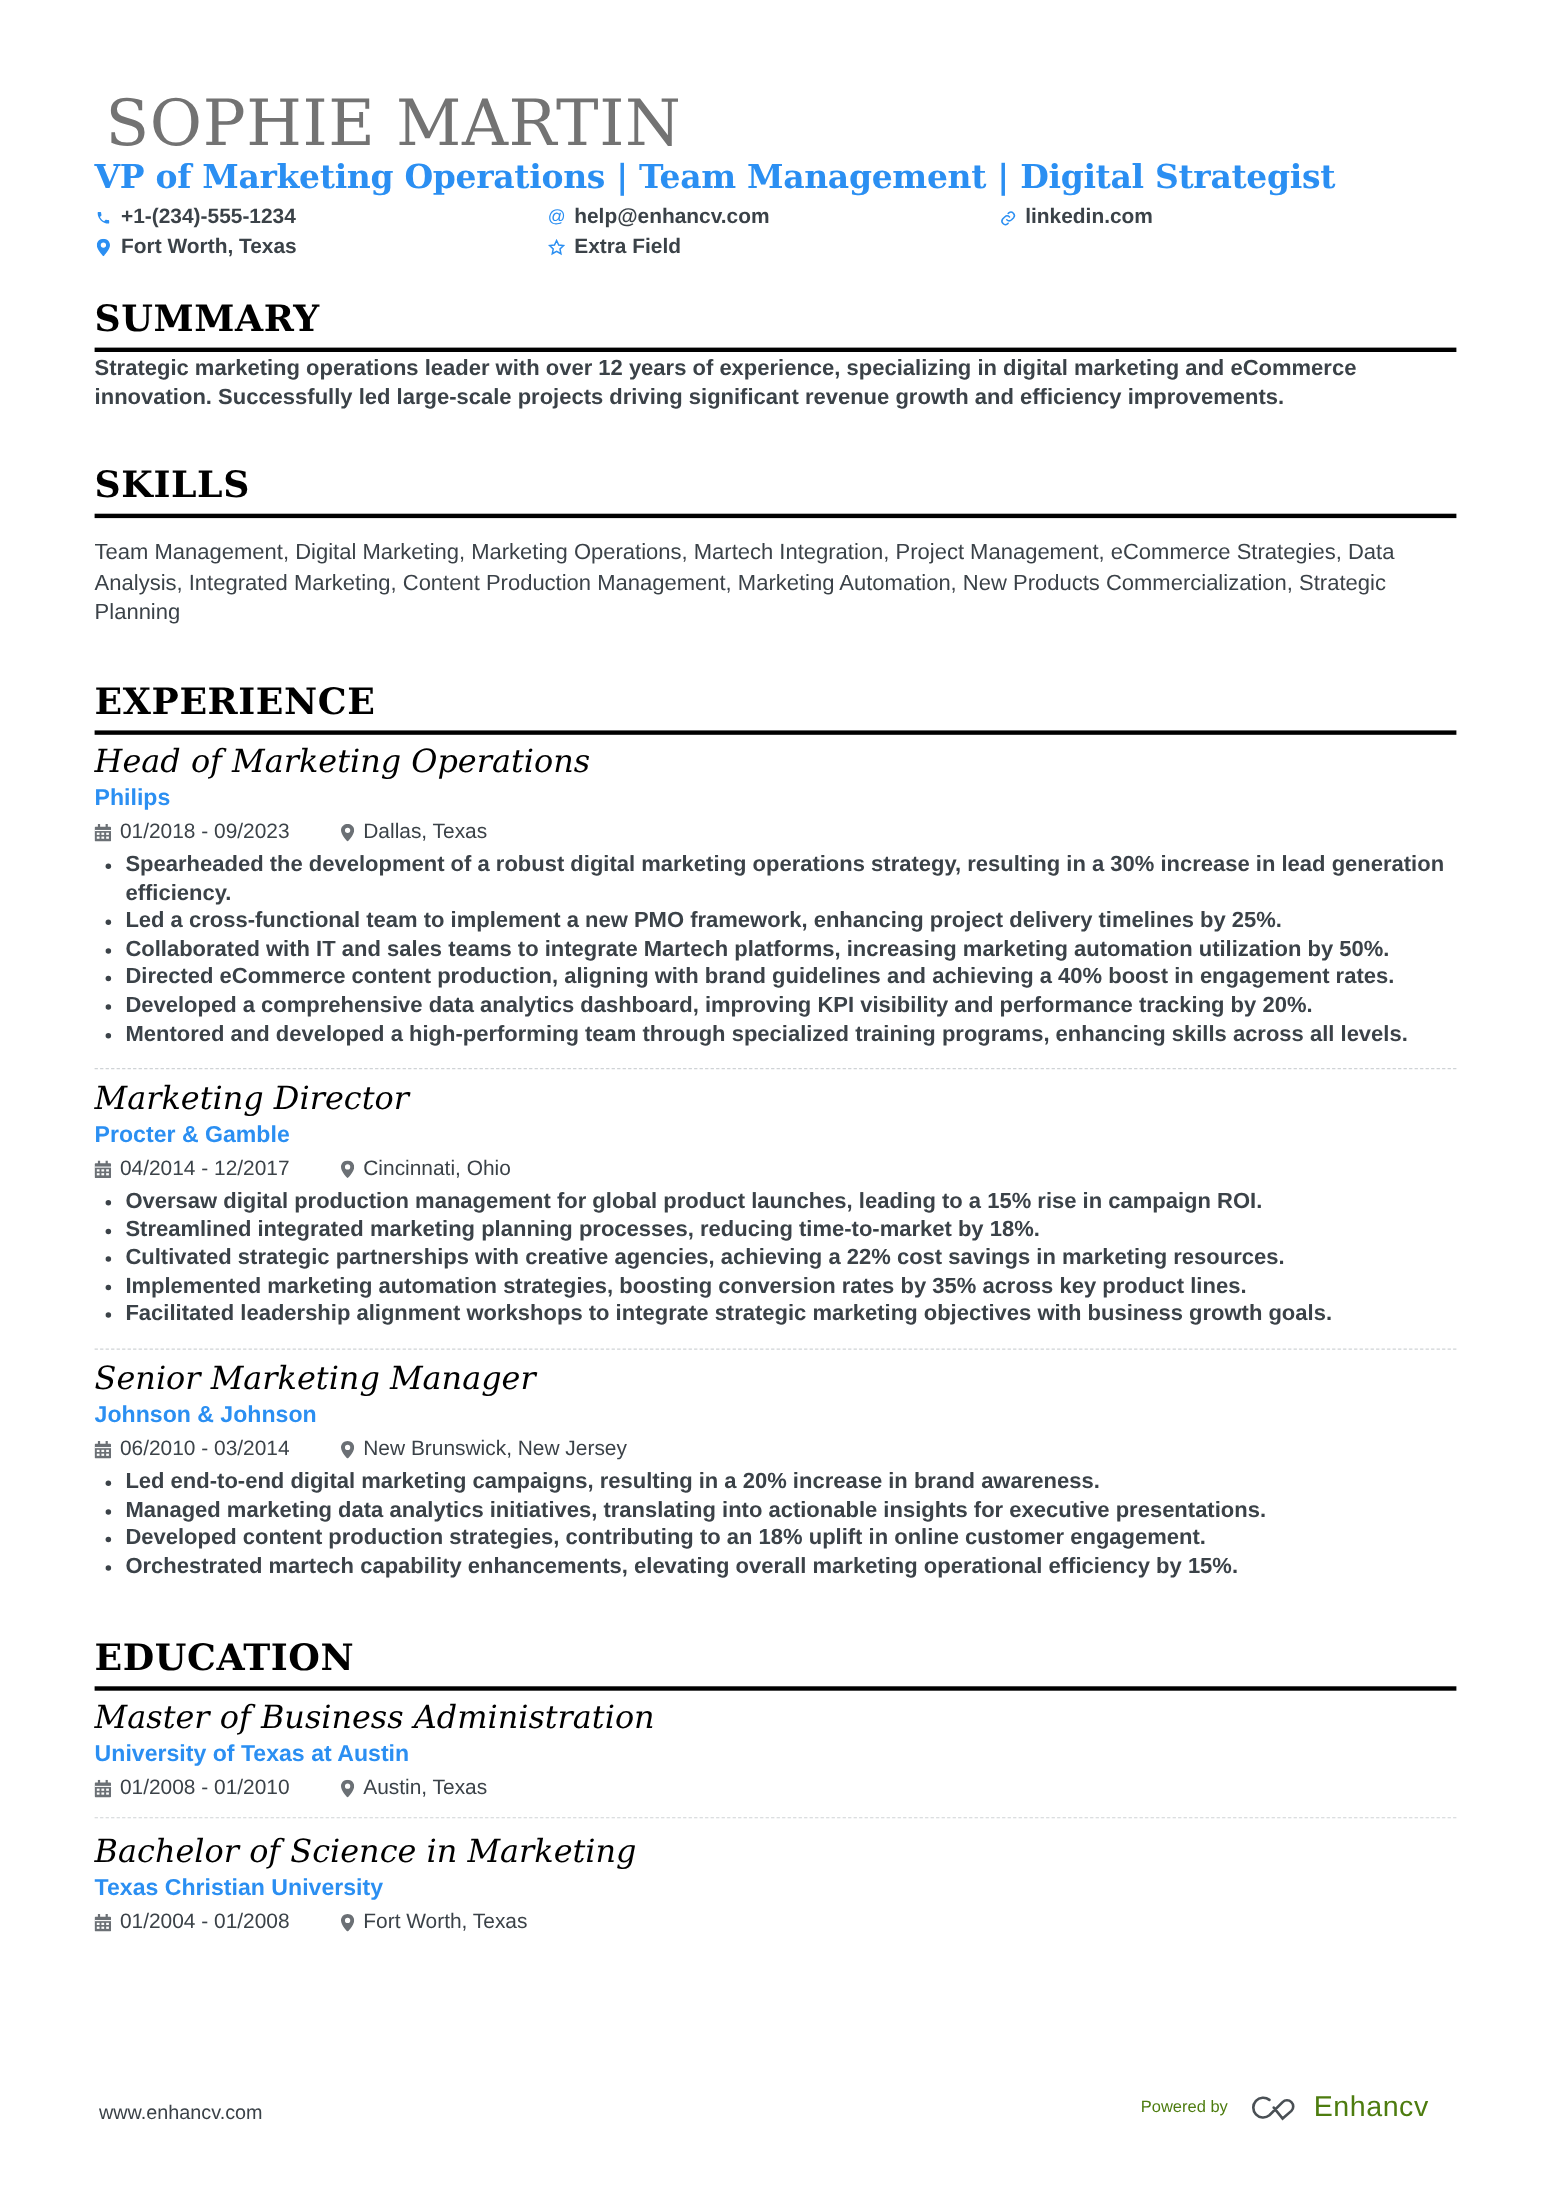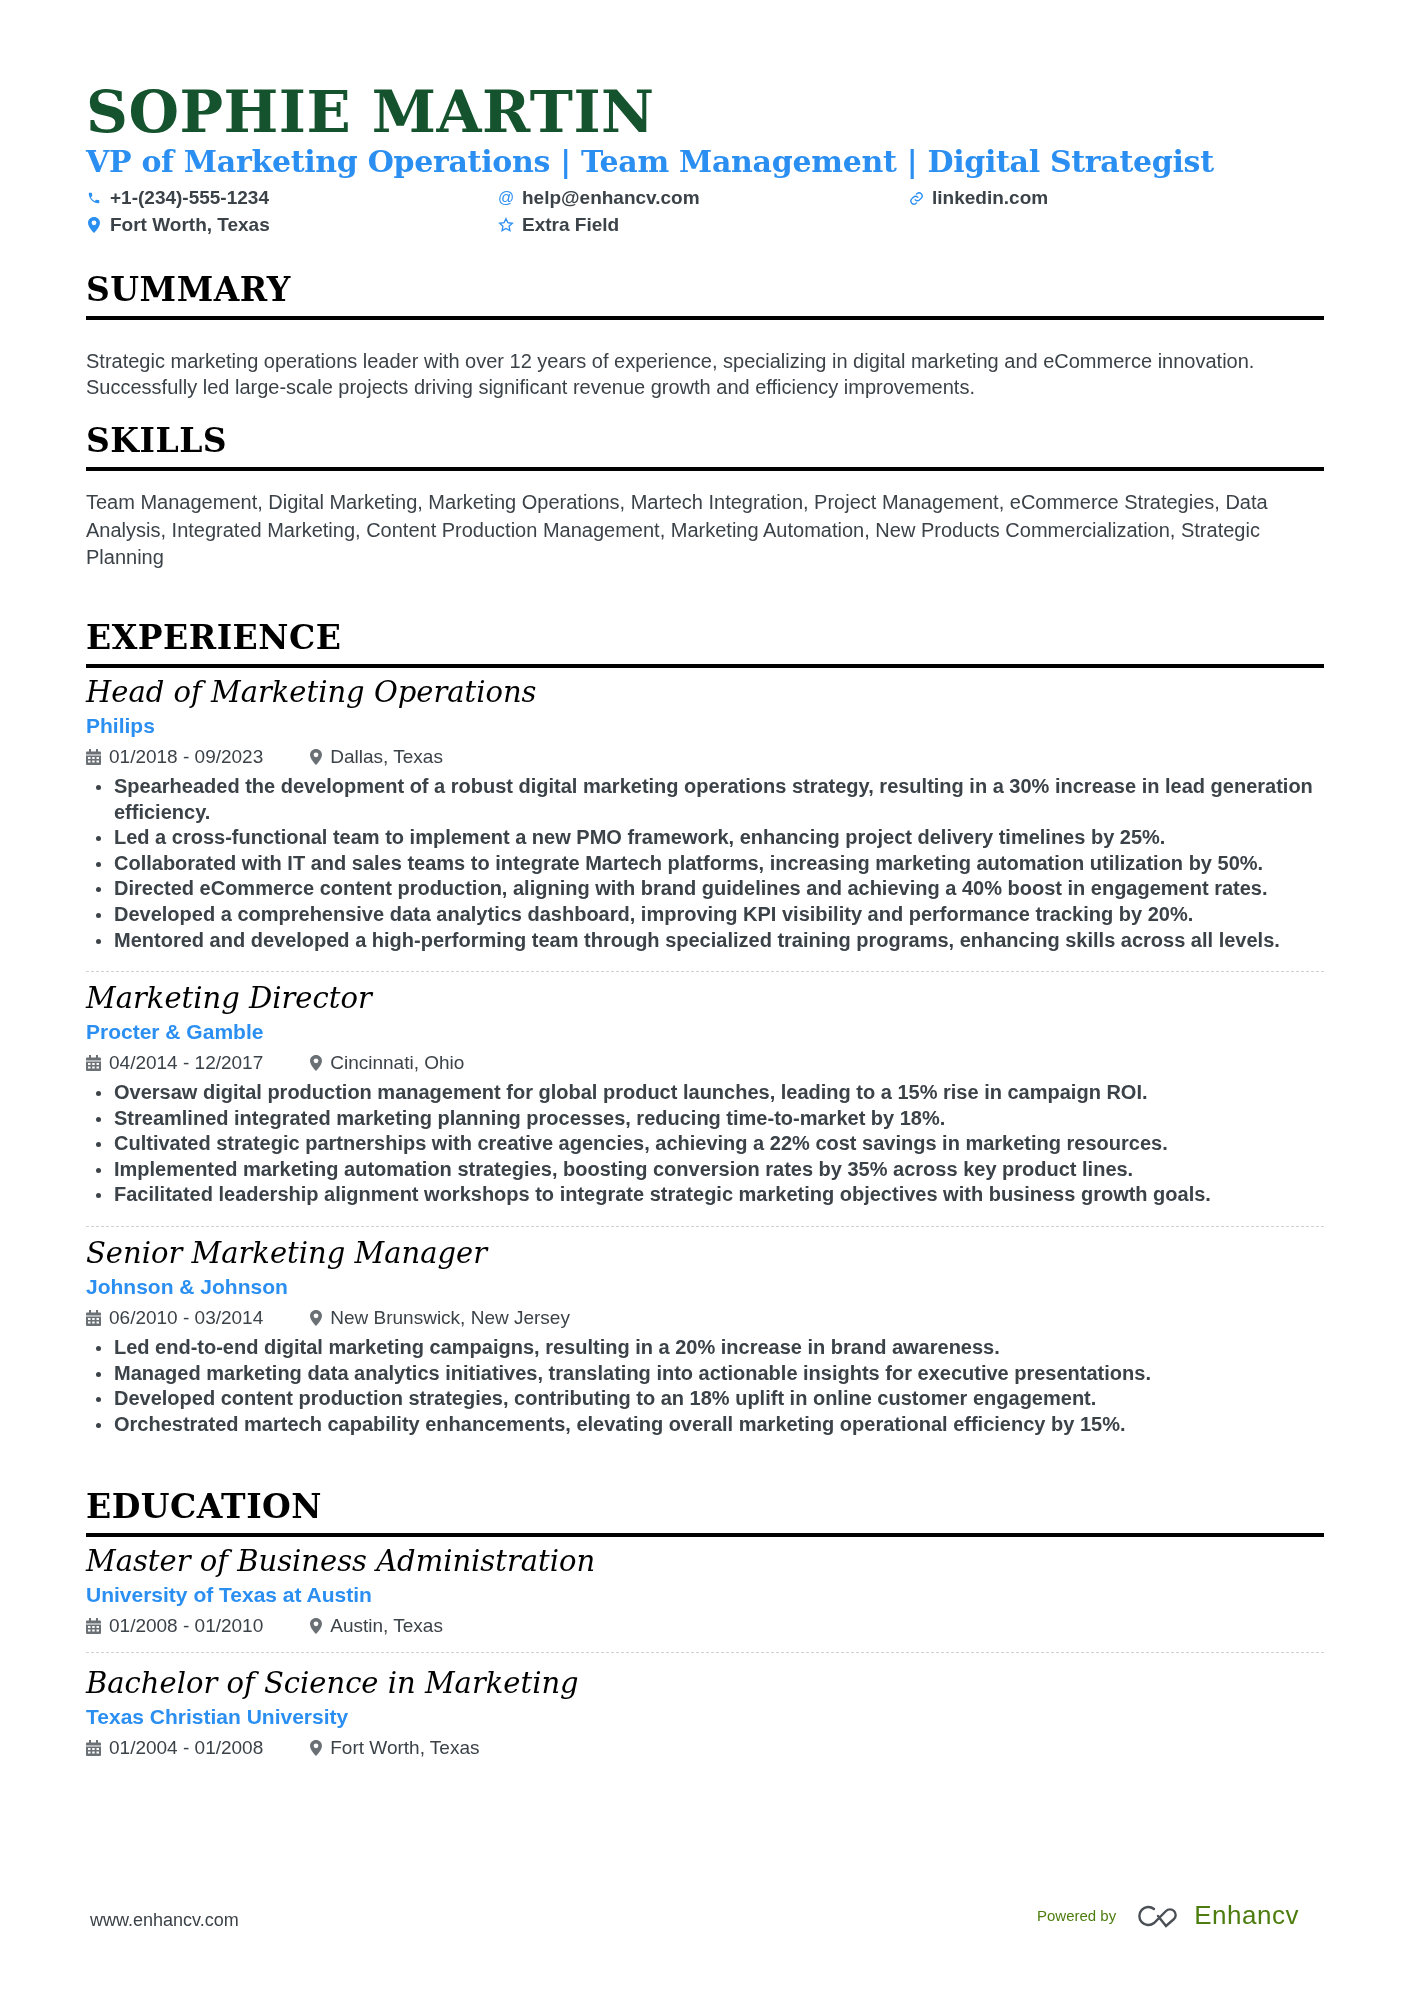--- a/index.html
+++ b/index.html
@@ -1,20 +1,20 @@
 <!DOCTYPE html>
 <html><head>
 <meta charset="utf-8">
 <style>
   html, body { margin: 0; padding: 0; background: #ffffff; }
   body { width: 1410px; height: 1995px; position: relative; overflow: hidden;
          font-family: "Liberation Sans", "DejaVu Sans", sans-serif; color: #3b4248; }
   .page { position: absolute; left: 86px; top: 0; width: 1238px; }
   .serif { font-family: "DejaVu Serif", "Liberation Serif", serif; }
-  .name { position: absolute; top: 80px; left: 0; font-size: 58px; font-weight: bold; color: #14532d; letter-spacing: 0.5px; line-height: 64px; white-space: nowrap; }
+  .name { position: absolute; top: 80px; left: 10px; font-size: 58px; font-weight: normal; color: #737373; letter-spacing: 0.5px; line-height: 64px; white-space: nowrap; }
   .headline { position: absolute; top: 144px; left: 0; font-size: 30px; font-weight: bold; color: #2b8ff2; line-height: 36px; white-space: nowrap; letter-spacing: -0.3px; }
   .contacts { position: absolute; top: 186px; left: 0; width: 1238px; }
   .contact { position: absolute; font-size: 19px; font-weight: bold; color: #3b4248; white-space: nowrap; display: flex; align-items: center; gap: 8px; height: 24px; }
   .contact .ic { width: 16px; height: 18px; display: inline-flex; align-items: center; justify-content: center; color: #2b8ff2; }
   .section { position: absolute; left: 0; width: 1238px; }
   .sec-title { font-size: 33px; font-weight: bold; color: #000; line-height: 40px; letter-spacing: 0.5px; }
   .sec-rule { height: 4px; background: #000; margin-top: 6px; }
   .para { font-size: 20px; line-height: 26px; color: #3b4248; margin-top: 14px; }
   .entry { position: absolute; left: 0; width: 1238px; }
   .entry-title { font-size: 29px; line-height: 36px; color: #000; white-space: nowrap; font-style: italic; }
@@ -75,21 +75,21 @@
             <path d="M12 2.5l2.9 6.1 6.6.8-4.9 4.5 1.3 6.6L12 17.2 6.1 20.5l1.3-6.6-4.9-4.5 6.6-.8z"></path>
           </svg>
       </span>
       <span>Extra Field</span>
     </div>
   </div>
 
   <div class="section" style="top:270px;">
     <div class="sec-title serif">SUMMARY</div>
     <div class="sec-rule"></div>
-    <div class="para" style="margin-top:28px;">Strategic marketing operations leader with over 12 years of experience, specializing in digital marketing and eCommerce innovation. Successfully led large-scale projects driving significant revenue growth and efficiency improvements.</div>
+    <div class="para" style="margin-top:2px;font-weight:bold;">Strategic marketing operations leader with over 12 years of experience, specializing in digital marketing and eCommerce innovation. Successfully led large-scale projects driving significant revenue growth and efficiency improvements.</div>
   </div>
 
   <div class="section" style="top:421px;">
     <div class="sec-title serif">SKILLS</div>
     <div class="sec-rule"></div>
     <div class="para" style="margin-top:18px;line-height:27.5px;">Team Management, Digital Marketing, Marketing Operations, Martech Integration, Project Management, eCommerce Strategies, Data Analysis, Integrated Marketing, Content Production Management, Marketing Automation, New Products Commercialization, Strategic Planning</div>
   </div>
 
   <div class="section" style="top:618px;">
     <div class="sec-title serif">EXPERIENCE</div>

